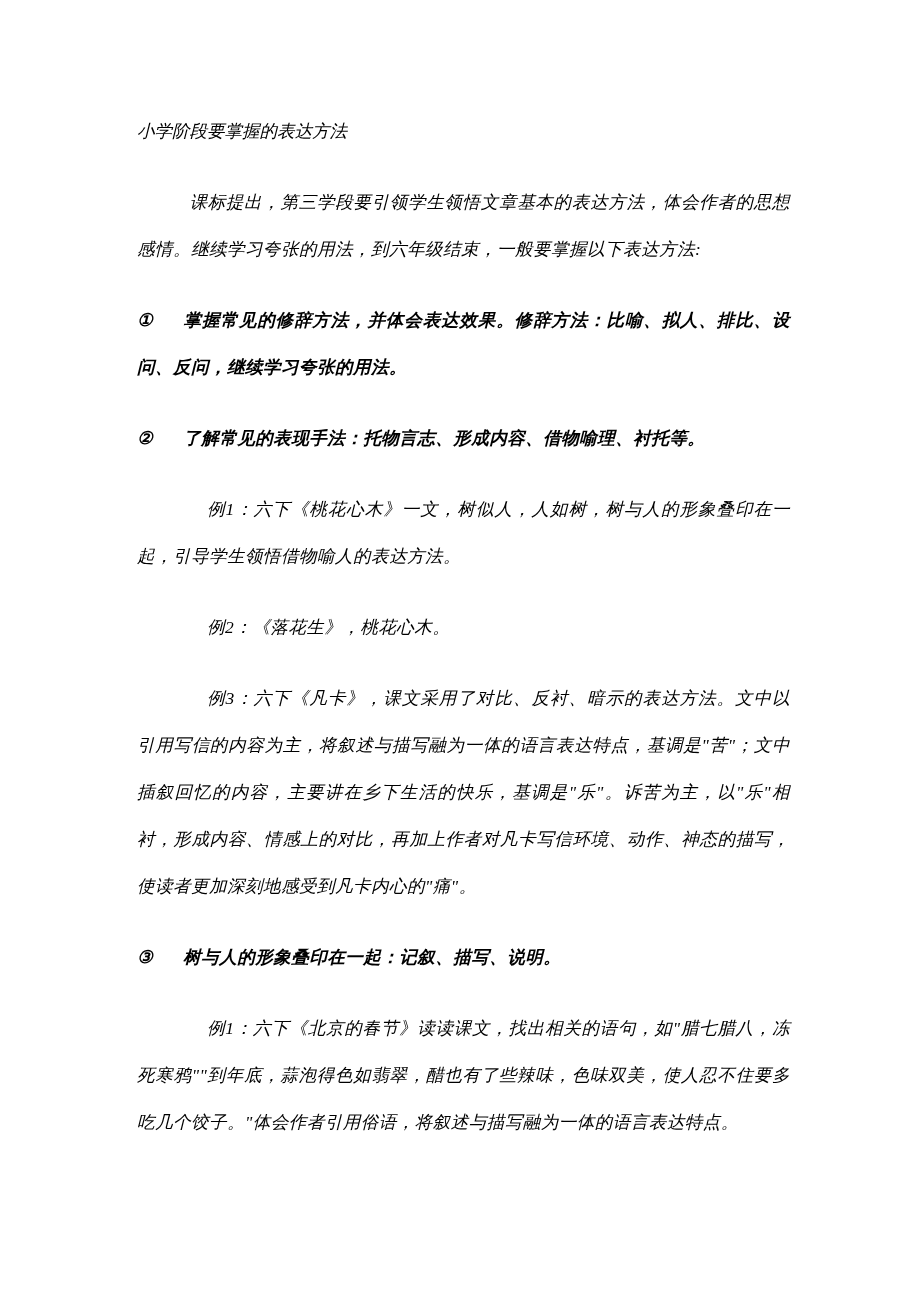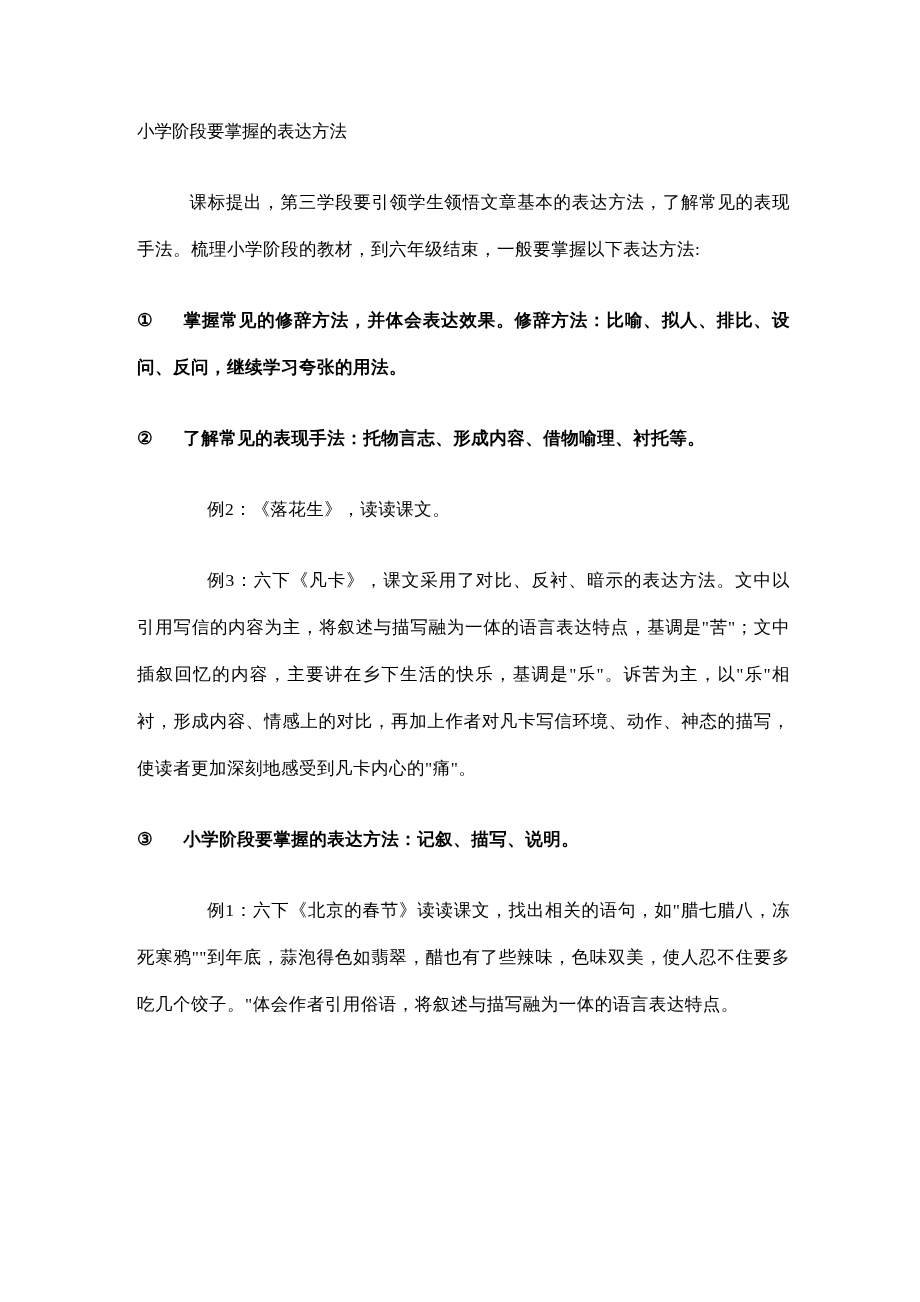--- a/index.html
+++ b/index.html
@@ -13,20 +13,21 @@
     font-family: "Liberation Serif", "DejaVu Serif", serif;
     color: #000000;
     overflow: hidden;
   }
   .page {
     box-sizing: border-box;
     width: 920px;
     height: 1302px;
     padding: 108px 130px 40px 137px;
     background: #ffffff;
+    font-style: italic;
   }
   .doc-title {
     font-size: 17.5px;
     font-weight: 400;
     line-height: 47px;
     margin: 0 0 24px 0;
     text-align: left;
   }
   .para {
     font-size: 17.5px;
@@ -55,28 +56,29 @@
     font-weight: 700;
   }
 </style>
 </head>
 <body>
 
 <div class="page">
 
   <h1 class="doc-title">小学阶段要掌握的表达方法</h1>
 
-  <p class="para para-body">课标提出，第三学段要引领学生领悟文章基本的表达方法，了解常见的表现手法。梳理小学阶段的教材，到六年级结束，一般要掌握以下表达方法:</p>
+  <p class="para para-body">课标提出，第三学段要引领学生领悟文章基本的表达方法，体会作者的思想感情。继续学习夸张的用法，到六年级结束，一般要掌握以下表达方法:</p>
 
   <p class="para para-numbered"><span class="item-marker">①</span><span>掌握常见的修辞方法，并体会表达效果。修辞方法：比喻、拟人、排比、设问、反问，继续学习夸张的用法。</span></p>
 
   <p class="para para-numbered"><span class="item-marker">②</span><span>了解常见的表现手法：托物言志、形成内容、借物喻理、衬托等。</span></p>
 
+  <p class="para para-example">例1：六下《桃花心木》一文，树似人，人如树，树与人的形象叠印在一起，引导学生领悟借物喻人的表达方法。</p>
 
-  <p class="para para-example">例2：《落花生》，读读课文。</p>
+  <p class="para para-example">例2：《落花生》，桃花心木。</p>
 
   <p class="para para-example">例3：六下《凡卡》，课文采用了对比、反衬、暗示的表达方法。文中以引用写信的内容为主，将叙述与描写融为一体的语言表达特点，基调是"苦"；文中插叙回忆的内容，主要讲在乡下生活的快乐，基调是"乐"。诉苦为主，以"乐"相衬，形成内容、情感上的对比，再加上作者对凡卡写信环境、动作、神态的描写，使读者更加深刻地感受到凡卡内心的"痛"。</p>
 
-  <p class="para para-numbered"><span class="item-marker">③</span><span>小学阶段要掌握的表达方法：记叙、描写、说明。</span></p>
+  <p class="para para-numbered"><span class="item-marker">③</span><span>树与人的形象叠印在一起：记叙、描写、说明。</span></p>
 
   <p class="para para-example">例1：六下《北京的春节》读读课文，找出相关的语句，如"腊七腊八，冻死寒鸦""到年底，蒜泡得色如翡翠，醋也有了些辣味，色味双美，使人忍不住要多吃几个饺子。"体会作者引用俗语，将叙述与描写融为一体的语言表达特点。</p>
 
 </div>
 
 </body></html>

